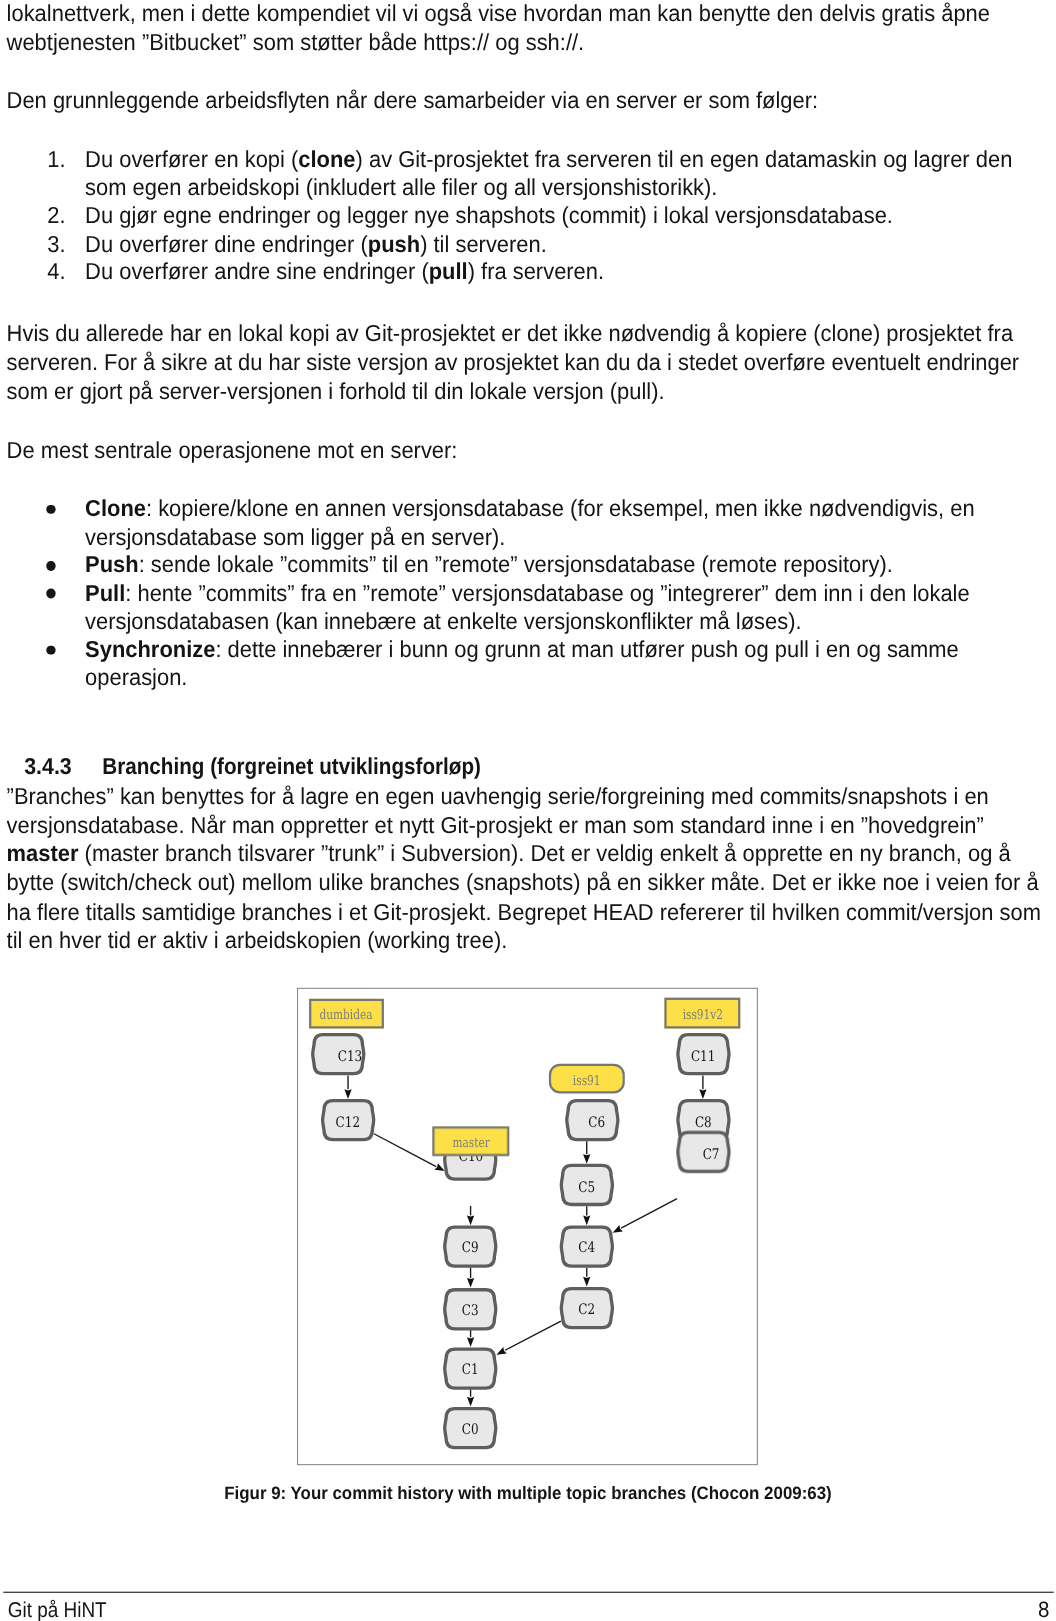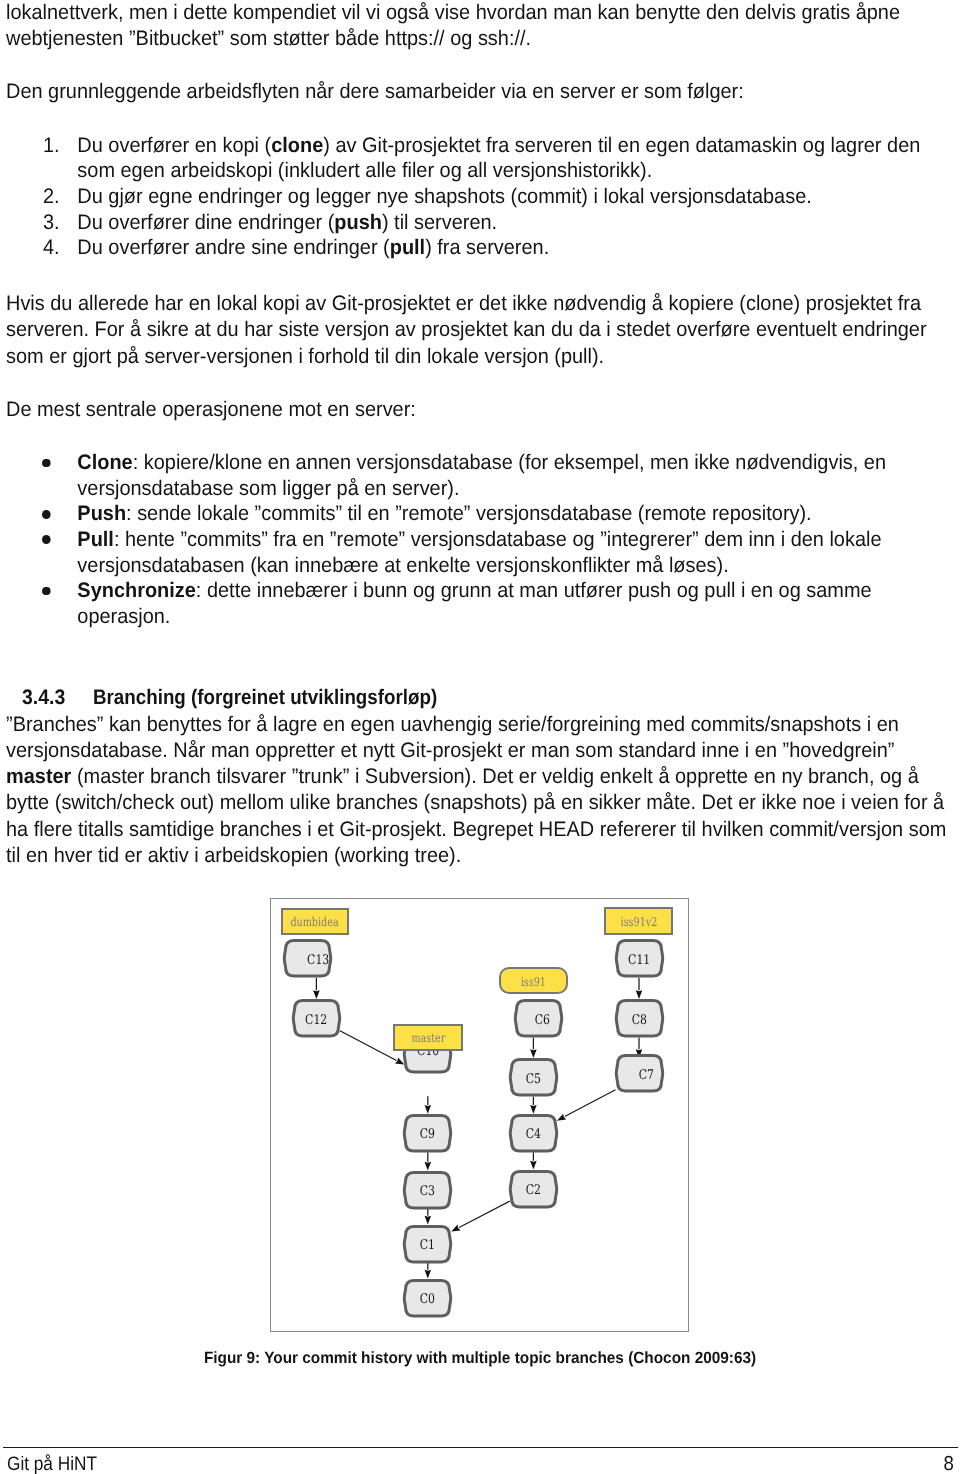--- a/index.html
+++ b/index.html
@@ -207,21 +207,21 @@
             <path d="M 8 0 L 36 0 Q 44 0 44 9 C 45.6 17.75 45.6 17.75 44 26.5 Q 44 35.5 36 35.5 L 8 35.5 Q 0 35.5 0 26.5 C -1.6 17.75 -1.6 17.75 0 9 Q 0 0 8 0 Z" transform="translate(1.5,1.5)" fill="#e8e8e8" stroke="#5e5e5e" stroke-width="3"></path>
           </svg>
           <span style="position: relative;">C11</span>
         </div>
         <div class="node" style="left: 615.5px; top: 999.05px; width: 47px; height: 38.5px; border-radius: 18px;">
           <svg width="47" height="38.5" viewBox="0 0 47 38.5" style="position: absolute; left: 0px; top: 0px; overflow: visible;">
             <path d="M 8 0 L 36 0 Q 44 0 44 9 C 45.6 17.75 45.6 17.75 44 26.5 Q 44 35.5 36 35.5 L 8 35.5 Q 0 35.5 0 26.5 C -1.6 17.75 -1.6 17.75 0 9 Q 0 0 8 0 Z" transform="translate(1.5,1.5)" fill="#e8e8e8" stroke="#5e5e5e" stroke-width="3"></path>
           </svg>
           <span style="position: relative;">C8</span>
         </div>
-        <div class="node" style="left: 615.5px; top: 1054px; width: 62px; height: 38.5px;">
+        <div class="node" style="left: 615.5px; top: 1028px; width: 62px; height: 38.5px;">
           <svg width="47" height="38.5" viewBox="0 0 47 38.5" style="position: absolute; left: 0px; top: 0px; overflow: visible;">
             <path d="M 8 0 L 36 0 Q 44 0 44 9 C 45.6 17.75 45.6 17.75 44 26.5 Q 44 35.5 36 35.5 L 8 35.5 Q 0 35.5 0 26.5 C -1.6 17.75 -1.6 17.75 0 9 Q 0 0 8 0 Z" transform="translate(1.5,1.5)" fill="#e8e8e8" stroke="#5e5e5e" stroke-width="3"></path>
           </svg>
           <span style="position: relative;">C7</span>
         </div>
         <div class="blabel" style="left: 280.5px; top: 907.95px; width: 68.8px; height: 27.3px;">
           <span>dumbidea</span>
         </div>
         <div class="blabel" style="left: 393px; top: 1023.75px; width: 70.4px; height: 27.3px;">
           <span>master</span>

